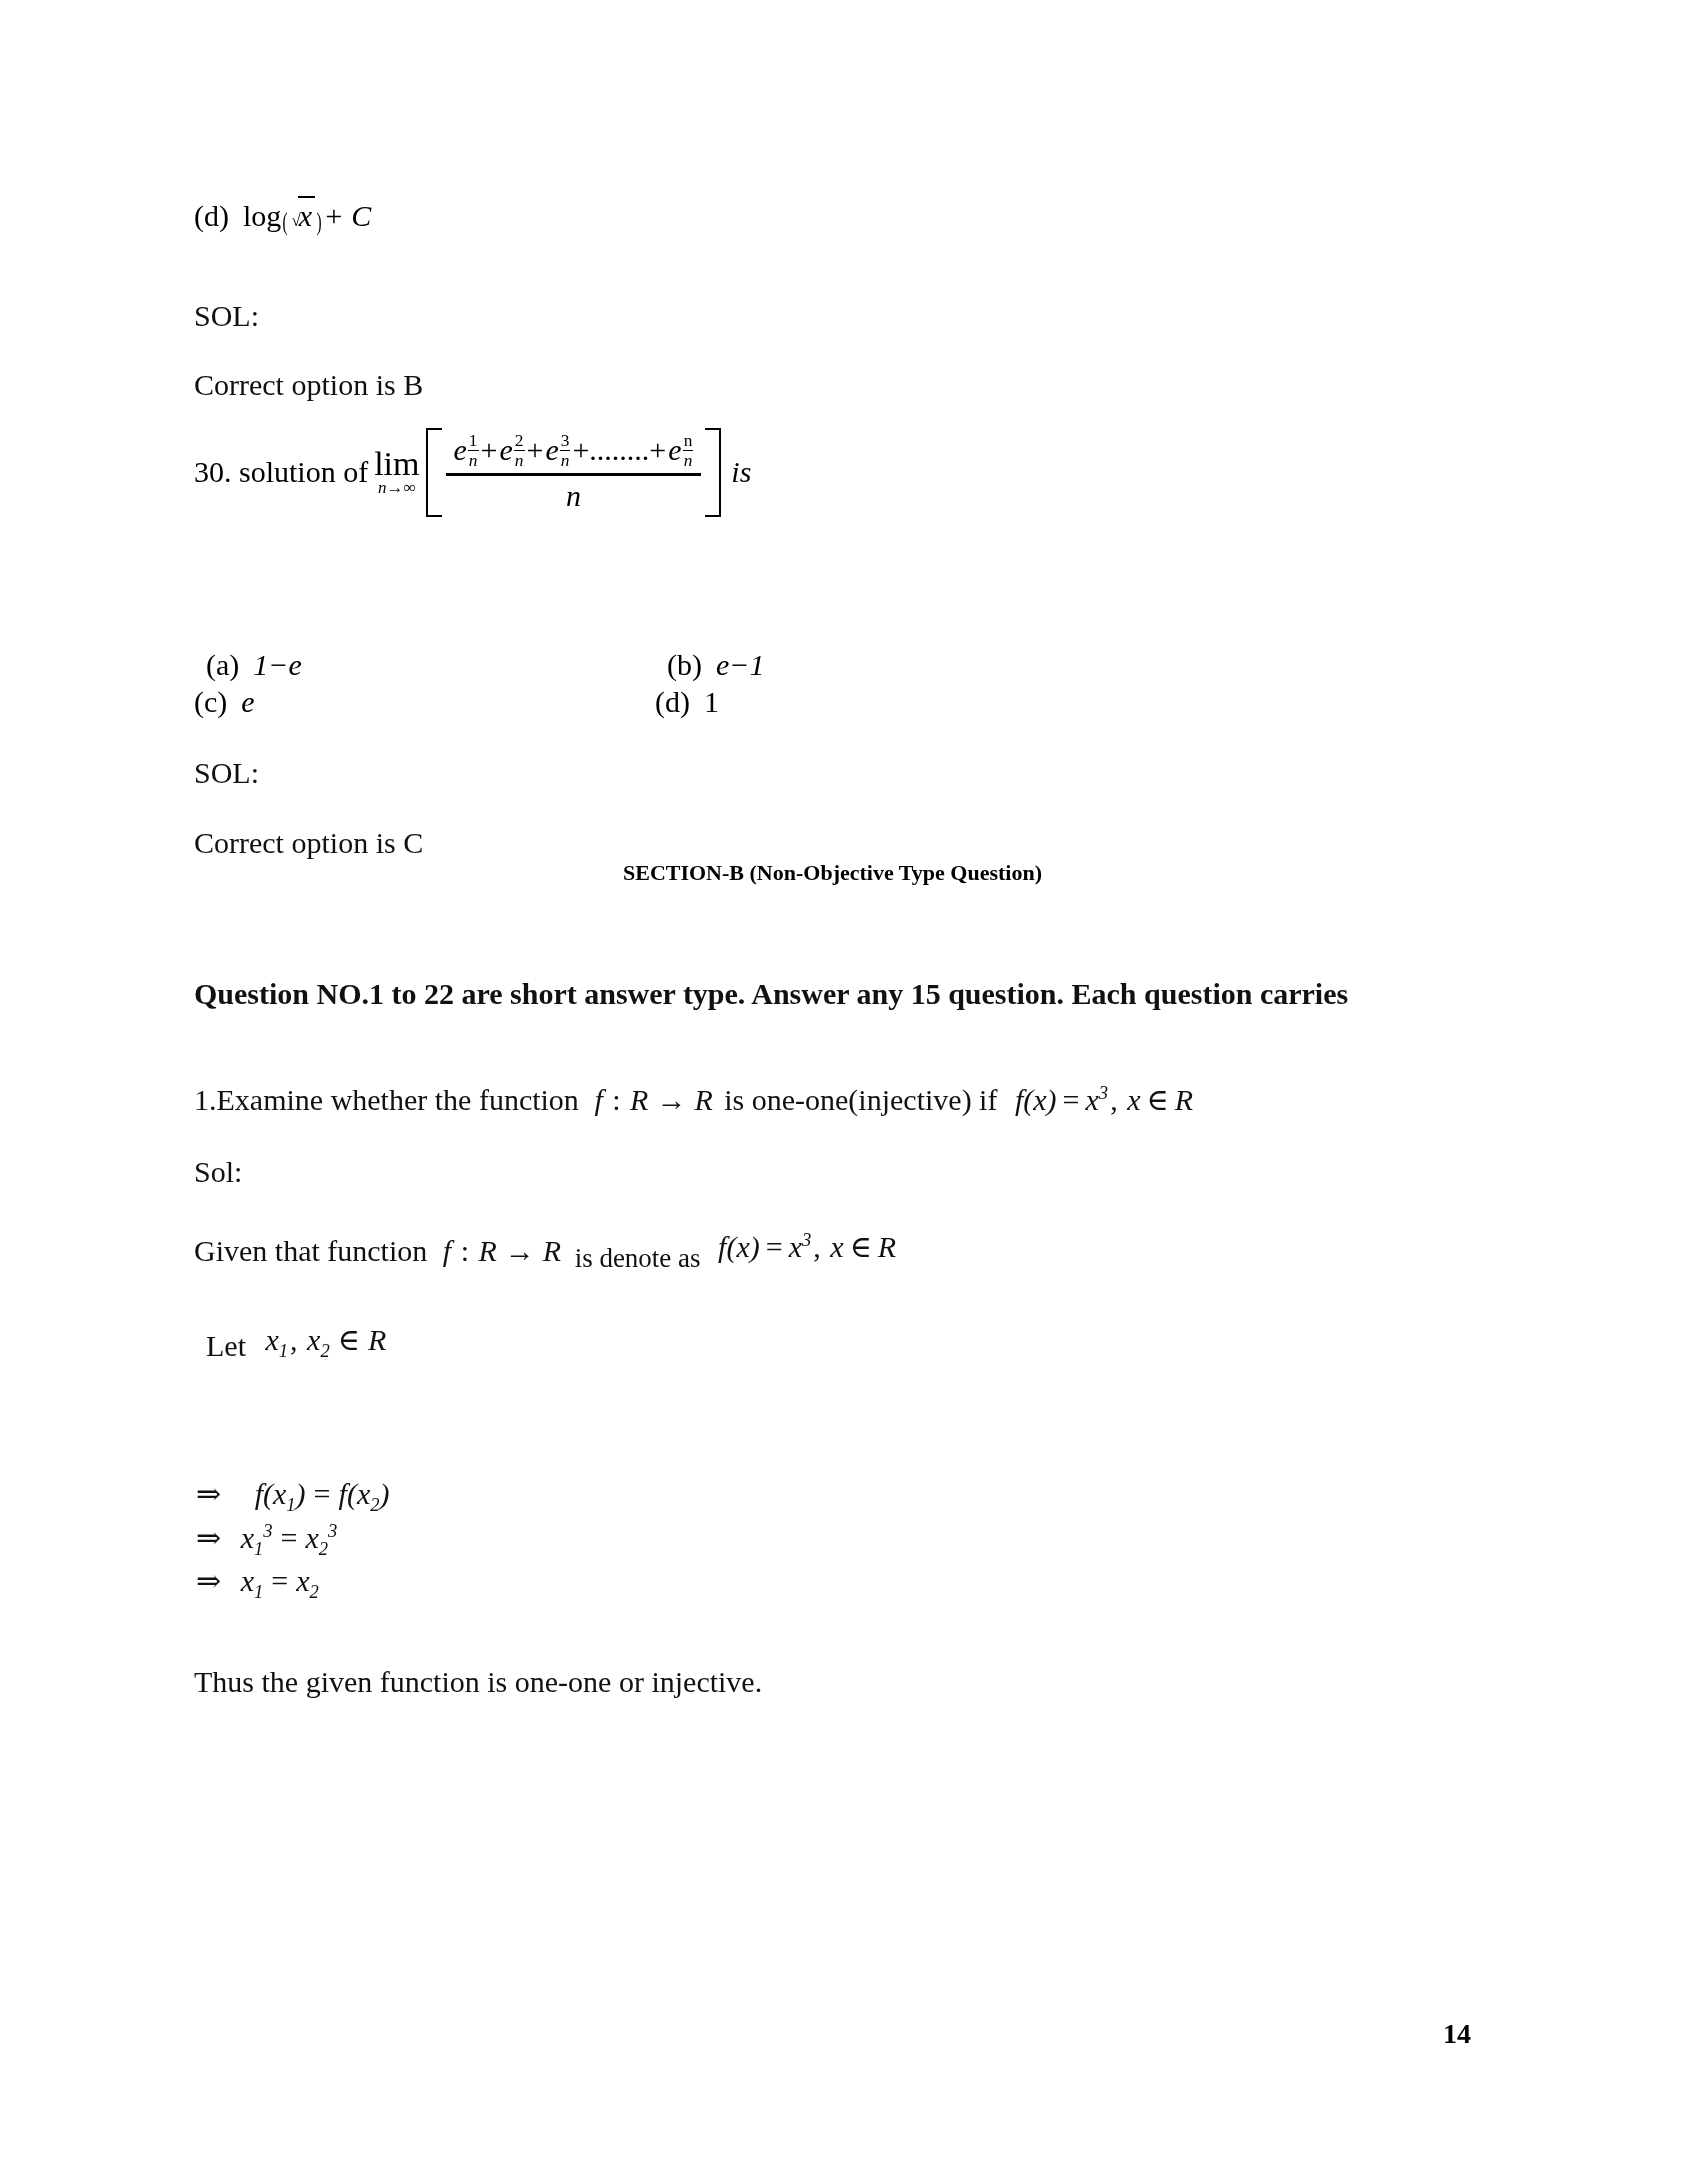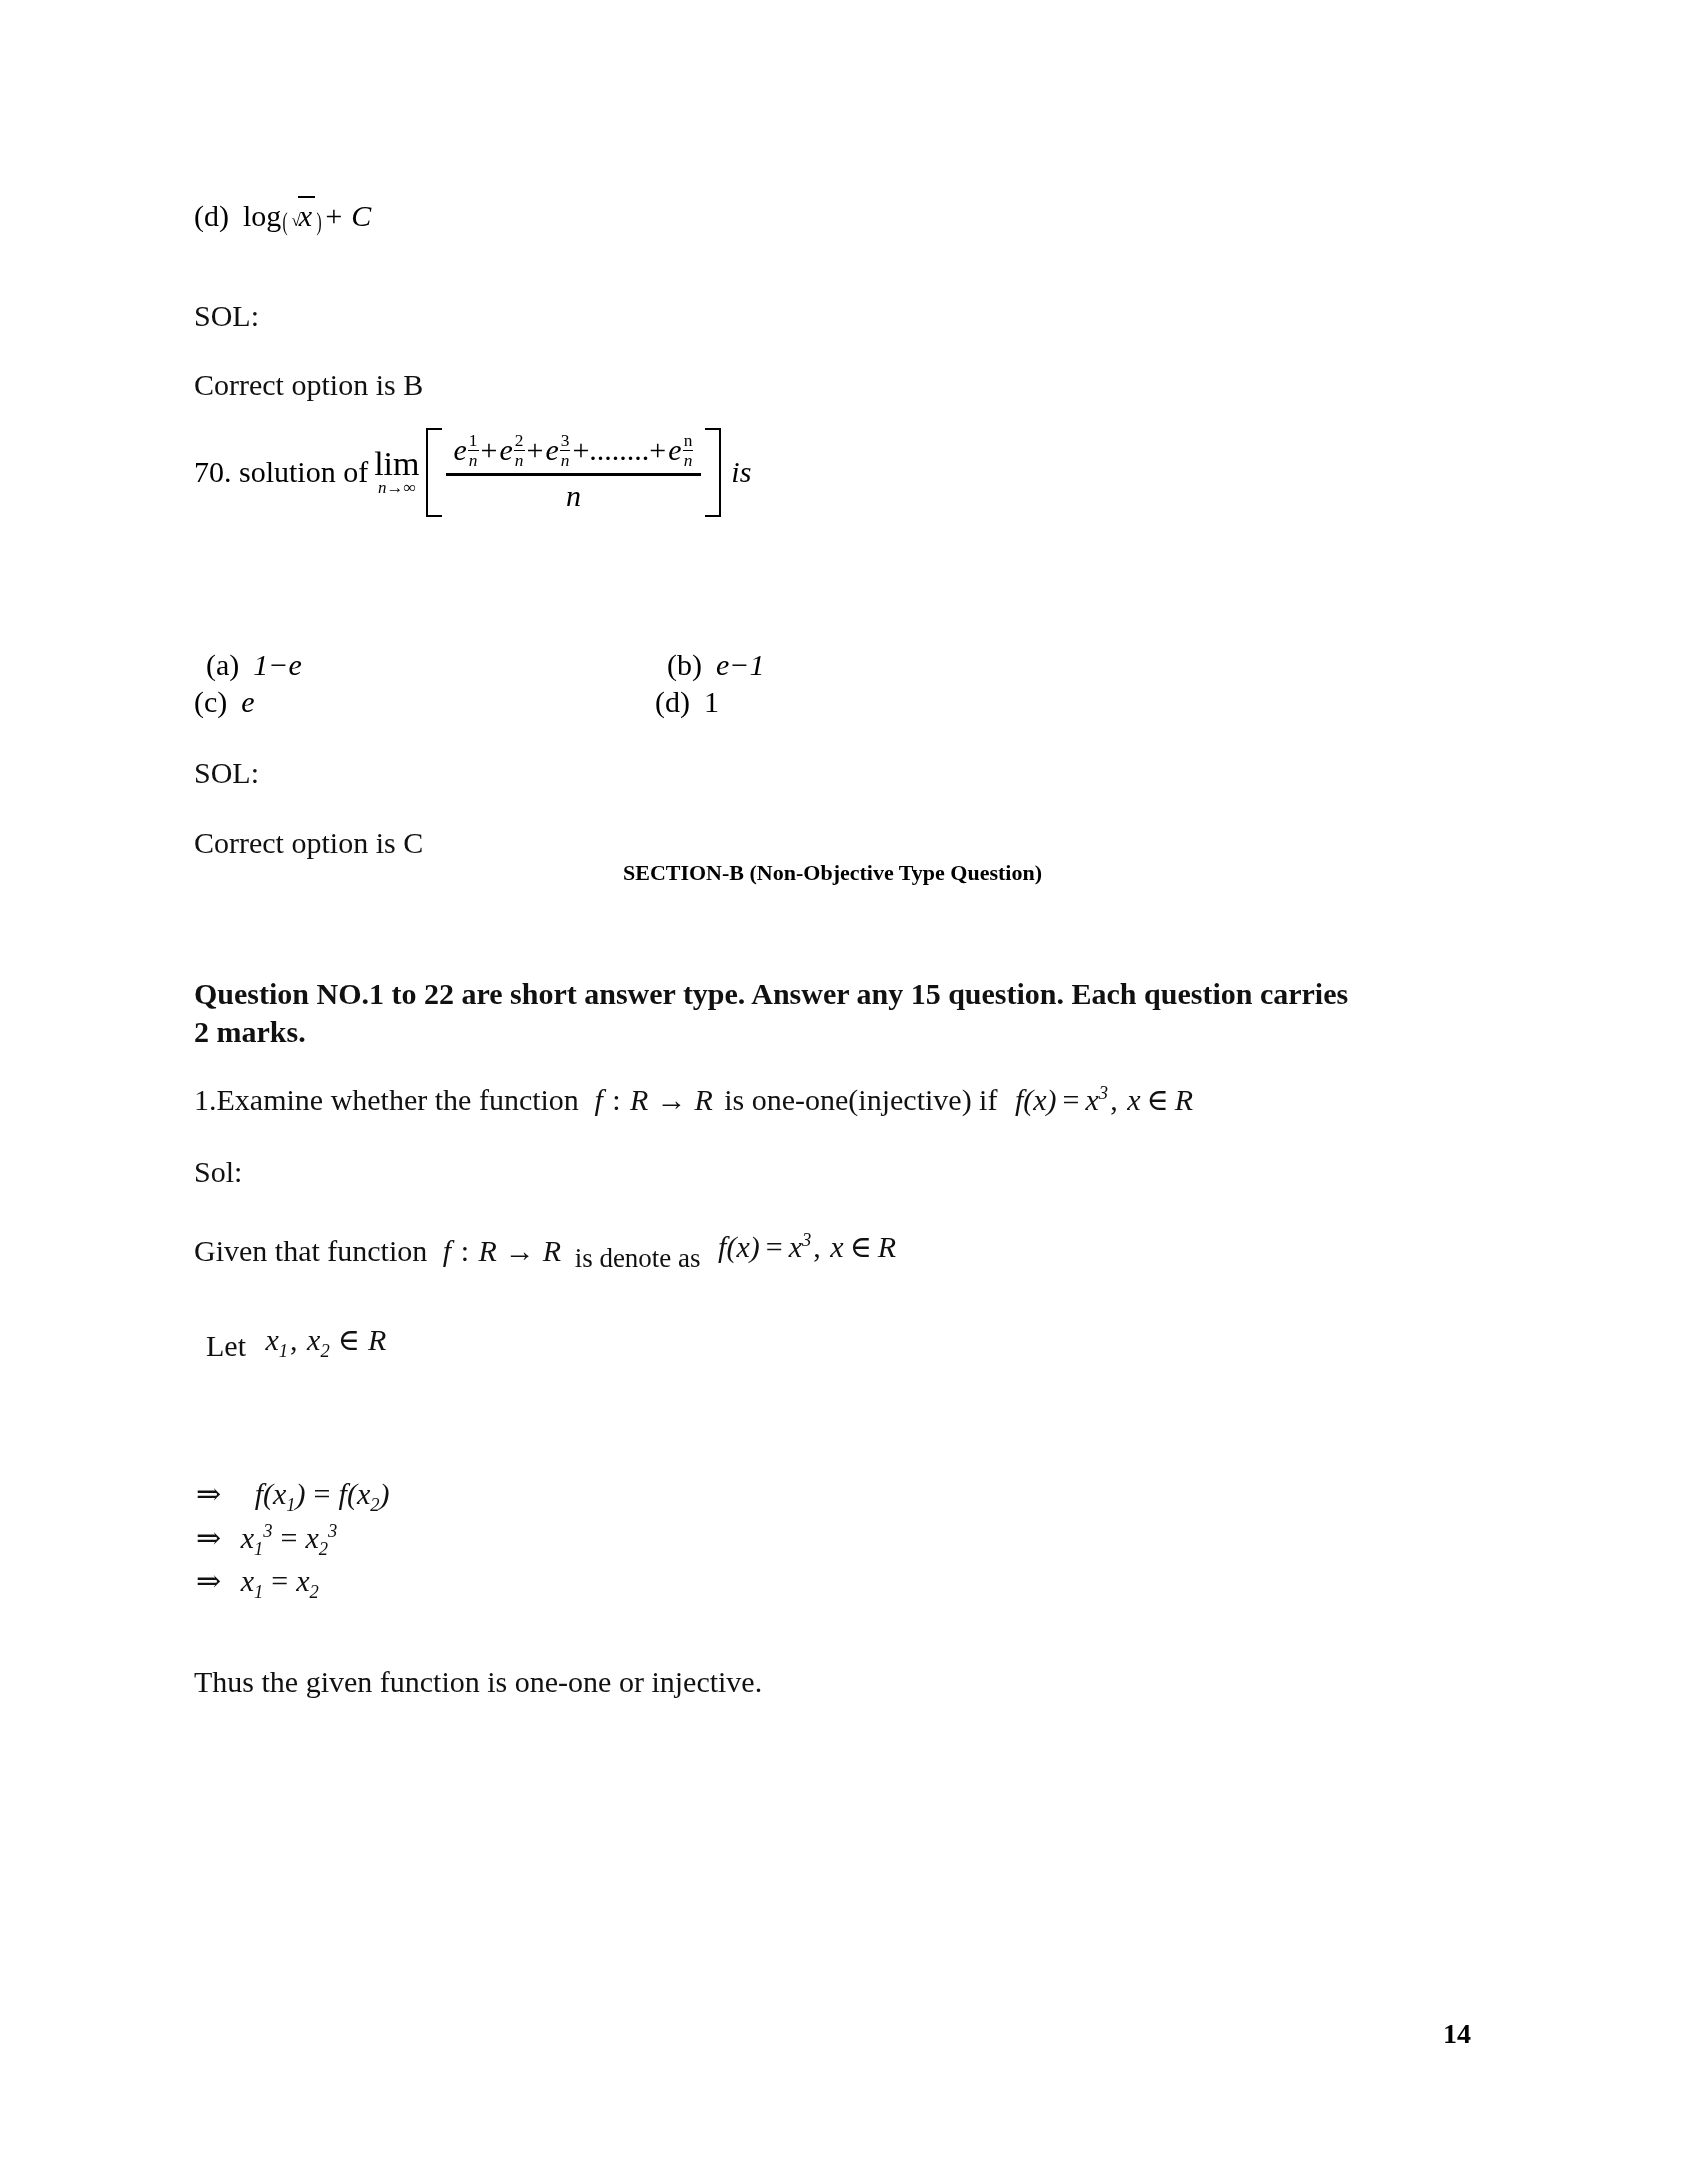--- a/index.html
+++ b/index.html
@@ -200,21 +200,21 @@
         </div>
       </div>
     </div>
 
     <div class="blk line" style="top:297px;">SOL:</div>
 
     <div class="blk line" style="top:366px;">Correct option is B</div>
 
     <div class="blk" style="top:428px;">
       <div class="limit-row">
-        <span class="mathup">70. solution of</span>
+        <span class="mathup">30. solution of</span>
         <span class="lim">
           <span class="lim-op">lim</span>
           <span class="lim-sub">n→∞</span>
         </span>
         <span class="bracket-l"></span>
         <span class="frac">
           <span class="num math"><span>e<span class="expfrac">
                   <span>1</span>
                   <span>n</span>
                 </span></span><span class="op">+</span><span>e<span class="expfrac">
@@ -263,21 +263,20 @@
     <div class="blk line" style="top:754px;">SOL:</div>
 
     <div class="blk line" style="top:824px;">Correct option is C</div>
 
     <div class="blk center bold" style="top:860px; width:1277px; font-size:22px;">
       <span>SECTION-B</span><span> (Non-Objective Type Question)</span>
     </div>
 
     <div class="blk bold line" style="top:975px; width:1277px;">
       <div>Question NO.1 to 22 are short answer type. Answer any 15 question. Each question carries</div>
-      <div>2 marks.</div>
     </div>
 
     <div class="blk line" style="top:1081px; white-space:nowrap;">
       <span class="mathup">1.Examine whether the function</span>
       <span class="math" style="margin-left:8px;"><span>f</span><span class="op"> : </span><span>R</span><span class="op" style="padding:0 8px;">→</span><span>R</span></span>
       <span class="mathup" style="margin-left:4px;">is one-one(injective) if</span>
       <span class="math" style="margin-left:10px;"><span>f</span><span>(x)</span><span class="op" style="padding:0 6px;">=</span><span>x</span><sup>3</sup><span class="op">, </span><span>x</span><span class="op" style="padding:0 6px;">∈</span><span>R</span></span>
     </div>
 
     <div class="blk line" style="top:1153px;">Sol:</div>

